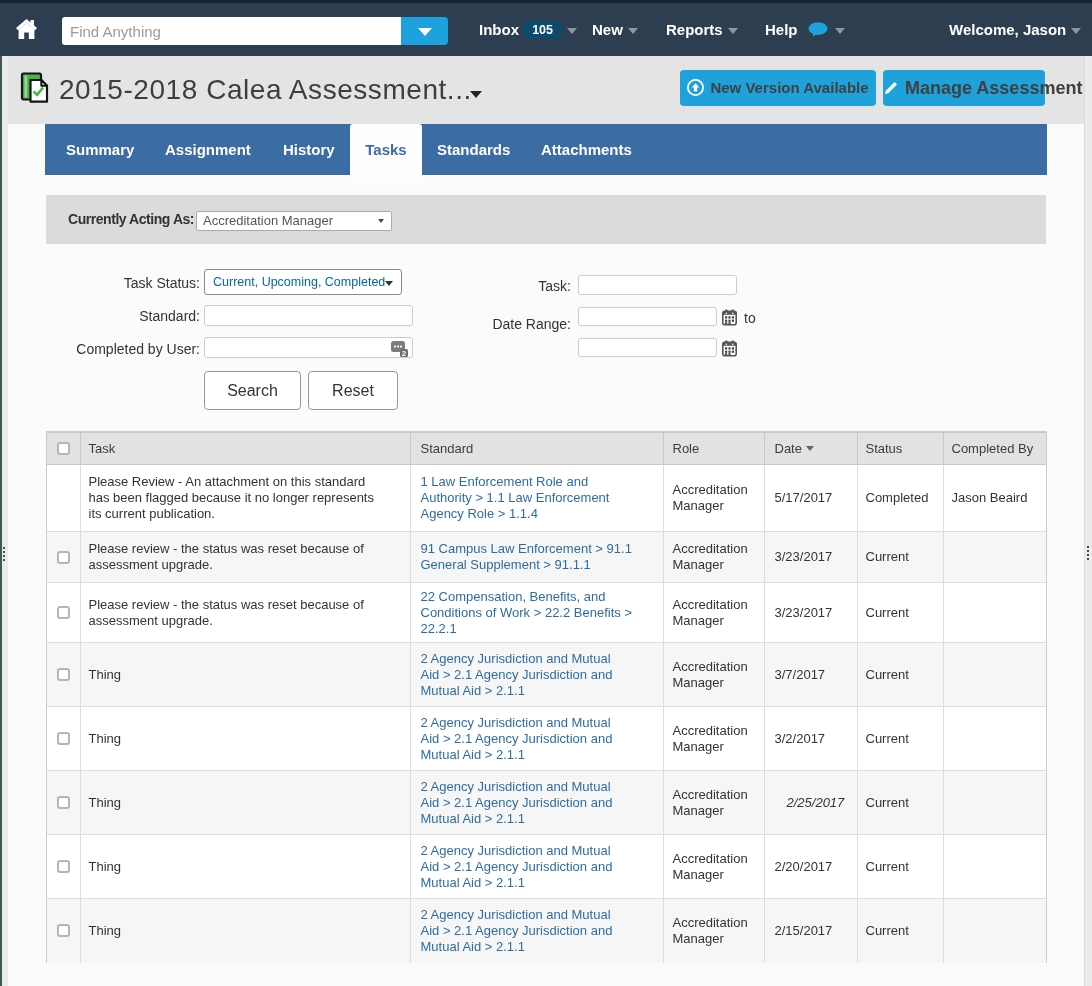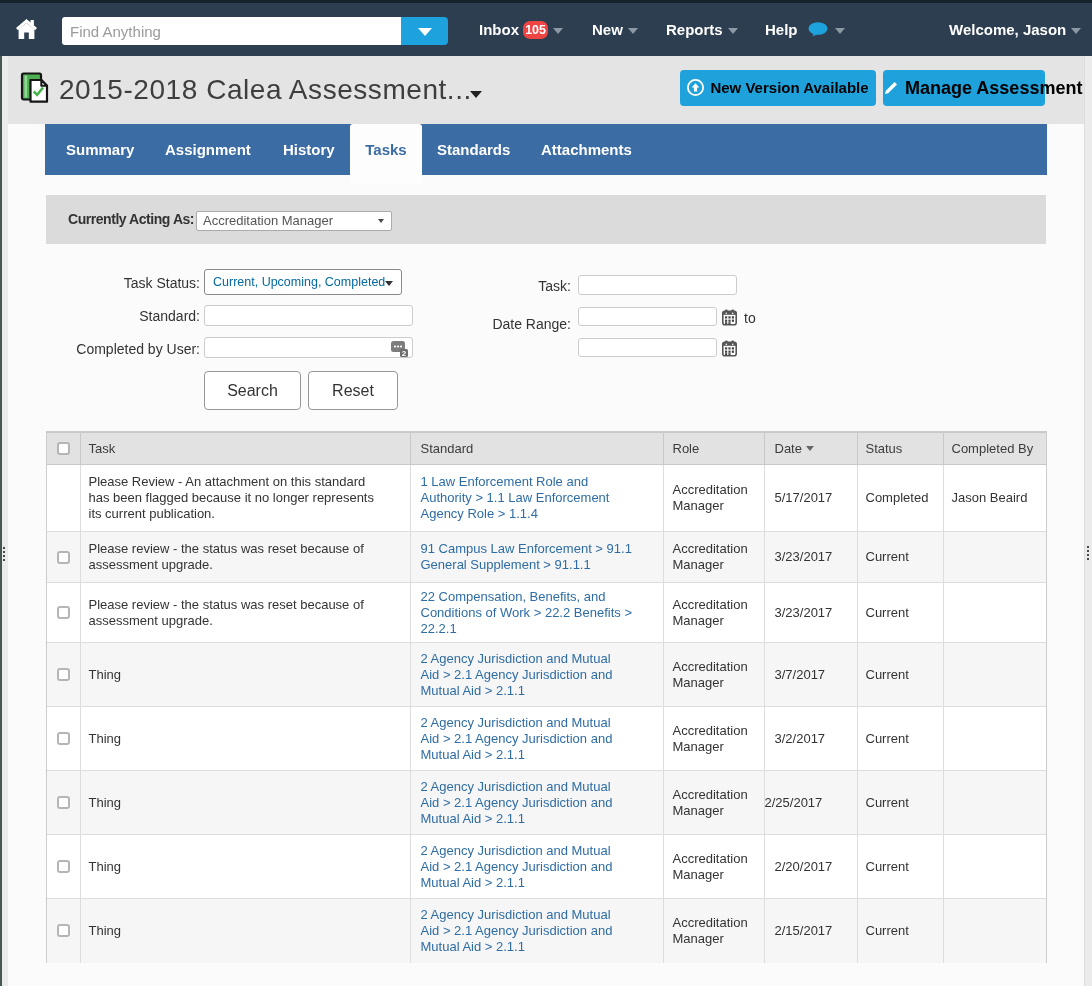--- a/index.html
+++ b/index.html
@@ -10,27 +10,27 @@
 
 
 .nav { position:absolute; left:0; top:0; width:1092px; height:56px; background:#2c3e50; border-top:3px solid #16222e; }
 .nav .home { position:absolute; left:15px; top:15px; }
 .search { position:absolute; left:62px; top:14px; width:339px; height:28px; background:#fff; border-radius:3px 0 0 3px; }
 .search span { position:absolute; left:8px; top:6px; font-size:15px; color:#9b9b9b; }
 .sbtn { position:absolute; left:401px; top:14px; width:47px; height:28px; background:#1ea2dd; border-radius:0 4px 4px 0; }
 .sbtn i { position:absolute; left:17px; top:11px; width:0; height:0; border-left:7px solid transparent; border-right:7px solid transparent; border-top:8px solid #fff; }
 .navitem { position:absolute; top:0; height:53px; line-height:53px; color:#fff; font-weight:bold; font-size:15px; }
 .caret { display:inline-block; width:0; height:0; border-left:5px solid transparent; border-right:5px solid transparent; border-top:6px solid #8c98a4; vertical-align:middle; margin-left:5px; }
-.badge { display:inline-block; background:#ef4444; color:#fff; font-size:12.5px; font-weight:bold; line-height:1; border-radius:7px; padding:3px 2px 3px; vertical-align:1.5px; }
+.badge { display:inline-block; background:#0c4a6e; color:#fff; font-size:12.5px; font-weight:bold; line-height:1; border-radius:7px; padding:3px 9px 3px; vertical-align:1.5px; }
 
 
 .phead { position:absolute; left:0; top:56px; width:1092px; height:68px; background:#e4e4e4; }
 .ptitle { position:absolute; left:59px; top:18px; font-size:28px; letter-spacing:0.55px; color:#3e3e3e; }
 .tcaret { position:absolute; width:0; height:0; border-left:6px solid transparent; border-right:6px solid transparent; border-top:7px solid #222; }
-.bluebtn { position:absolute; height:36px; background:#1fa1dc; border-radius:4px; color:#000000; font-weight:bold; font-size:15px; text-align:center; line-height:36px; white-space:nowrap; }
+.bluebtn { position:absolute; height:36px; background:#1fa1dc; border-radius:4px; color:#404040; font-weight:bold; font-size:15px; text-align:center; line-height:36px; white-space:nowrap; }
 
 
 .tabs { position:absolute; left:45px; top:124px; width:1002px; height:51px; background:#3c6ca4; }
 .tab { position:absolute; top:0; height:51px; line-height:51px; color:#fff; font-weight:bold; font-size:15px; }
 .activetab { position:absolute; left:305px; top:0; width:72px; height:61px; background:#fdfdfd; border-radius:3px 3px 0 0; }
 .activetab span { display:block; text-align:center; line-height:51px; color:#3c6ca4; font-weight:bold; font-size:15px; }
 
 
 .acting { position:absolute; left:46px; top:195px; width:1000px; height:49px; background:#dbdbdb; }
 .acting b { position:absolute; left:22px; top:16px; font-size:14px; letter-spacing:-0.45px; color:#333; }
@@ -263,21 +263,21 @@
         <td style="padding-left:8px;">Current</td>
         <td></td>
       </tr>
       <tr class="alt" style="height:64px;">
         <td>
               <div class="cb"></div>
             </td>
         <td style="padding-left:8px;">Thing</td>
         <td style="padding-left:10px;"><a class="std">2 Agency Jurisdiction and Mutual<br>Aid &gt; 2.1 Agency Jurisdiction and<br>Mutual Aid &gt; 2.1.1</a></td>
         <td style="padding-left:9px;">Accreditation<br>Manager</td>
-        <td style="padding-left:0;">2/25/2017</td>
+        <td style="padding-left:22px;font-style:italic;">2/25/2017</td>
         <td style="padding-left:8px;">Current</td>
         <td></td>
       </tr>
       <tr style="height:64px;">
         <td>
               <div class="cb"></div>
             </td>
         <td style="padding-left:8px;">Thing</td>
         <td style="padding-left:10px;"><a class="std">2 Agency Jurisdiction and Mutual<br>Aid &gt; 2.1 Agency Jurisdiction and<br>Mutual Aid &gt; 2.1.1</a></td>
         <td style="padding-left:9px;">Accreditation<br>Manager</td>

